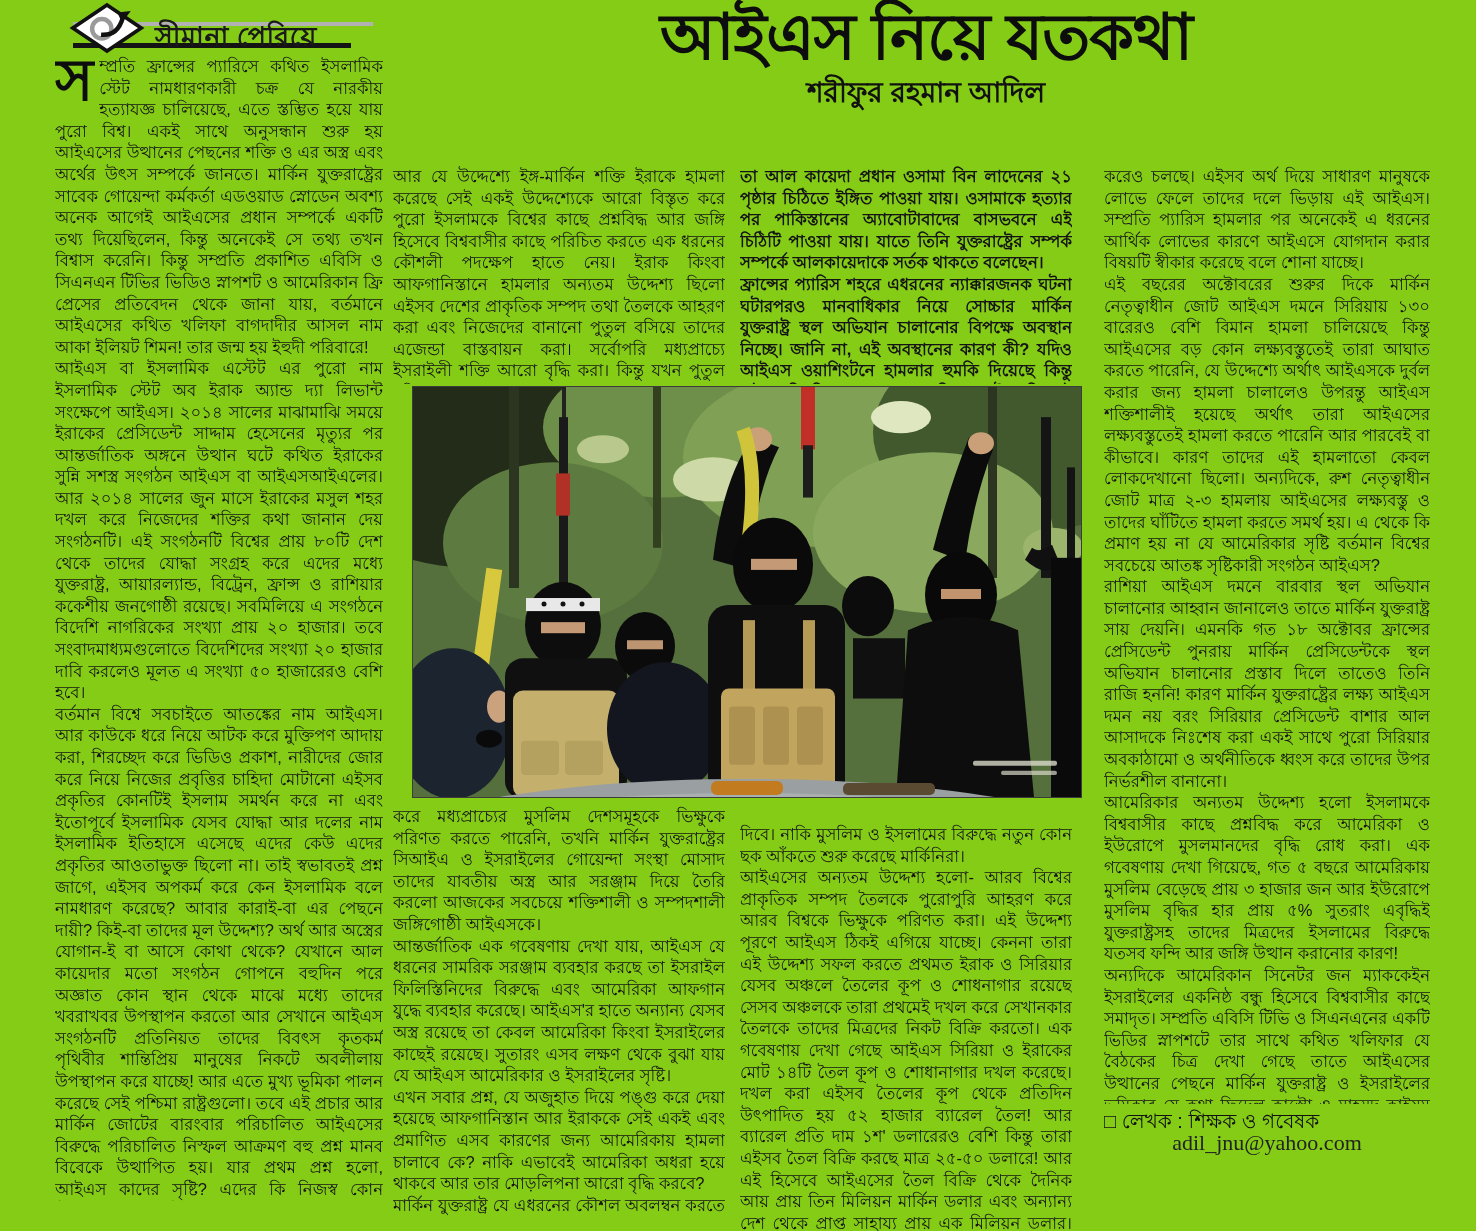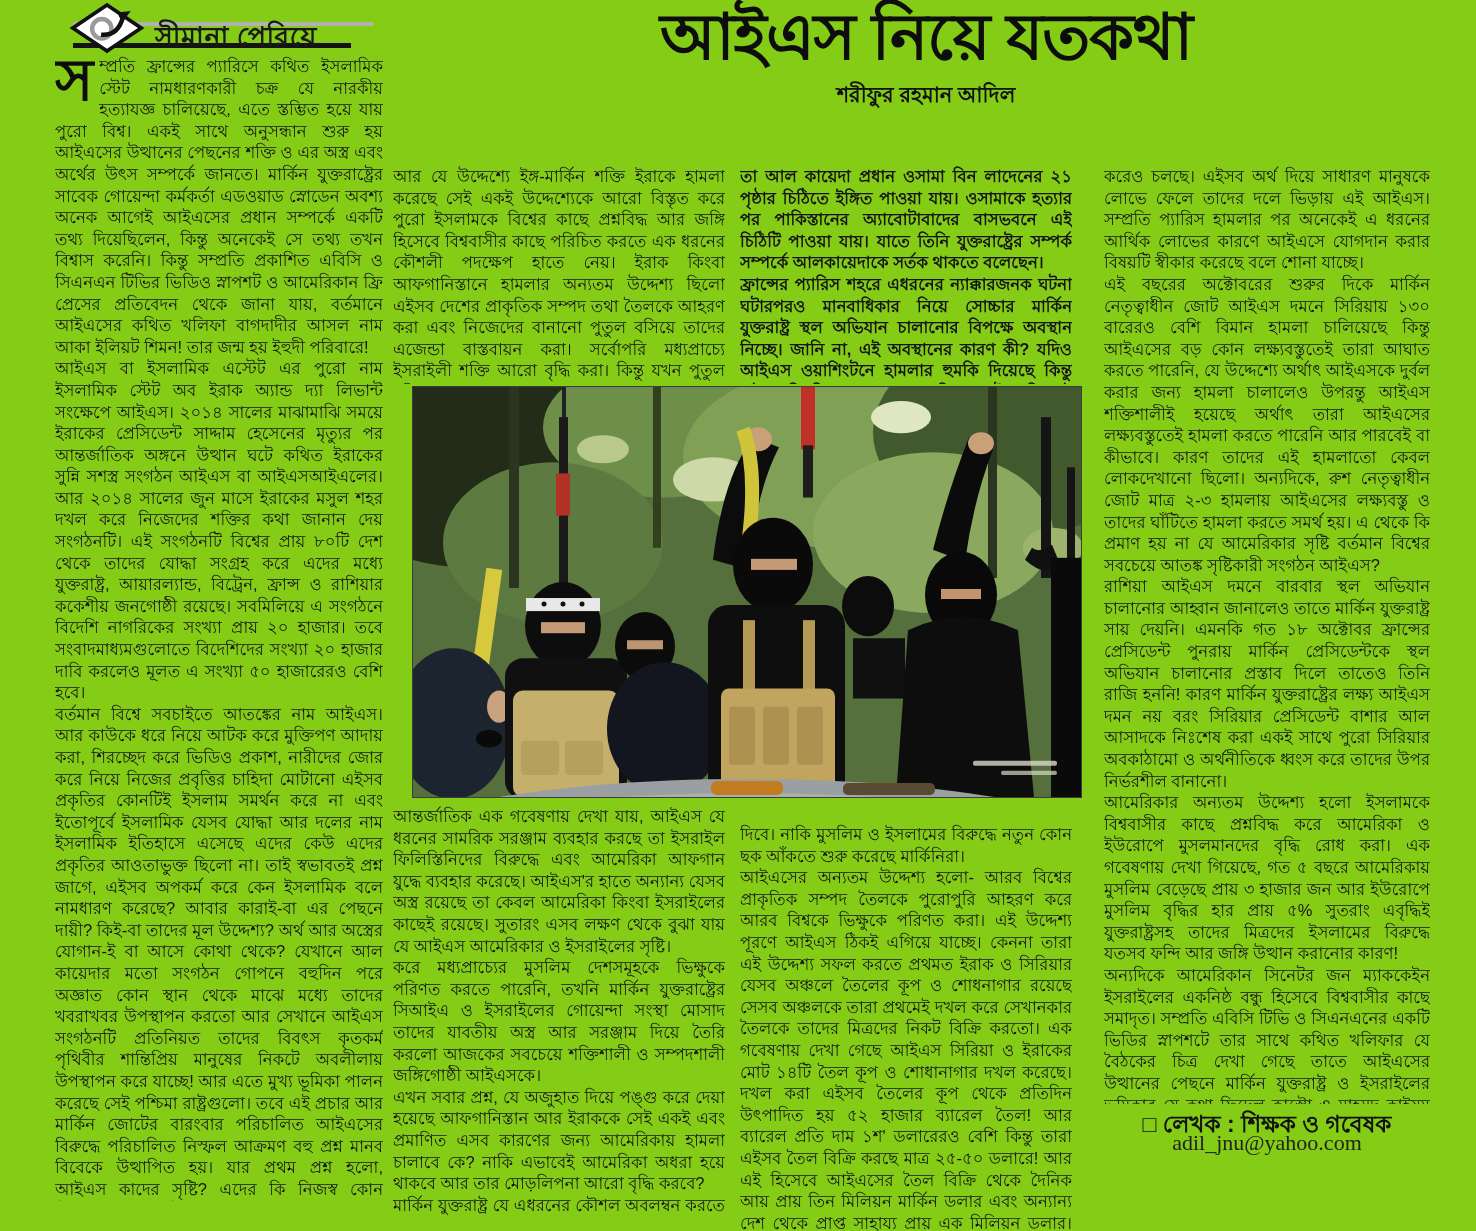--- a/index.html
+++ b/index.html
@@ -20,21 +20,21 @@
     position:absolute;left:100px;top:14px;
     font-size:27px;font-weight:bold;letter-spacing:.5px;color:#1a1a1a;
     white-space:nowrap;
   }
   
   .headline-wrap{position:absolute;left:420px;top:4px;width:1012px;text-align:center;}
   .headline-wrap h1{
     margin:0;font-size:64px;line-height:1.05;font-weight:800;color:#0d0d0d;
     letter-spacing:-1px;
   }
-  .byline{margin-top:8px;font-size:21px;font-weight:bold;color:#111;}
+  .byline{font-size:28px;font-weight:bold;color:#111;}
   
   .col{
     position:absolute;
     font-size:16.5px;line-height:21.6px;text-align:justify;
     overflow:hidden;
   }
   .col p{margin:0;}
   .dropcap{
     float:left;
     font-size:58px;line-height:44px;
@@ -50,21 +50,21 @@
   .col4{left:1104px;top:166px;width:326px;height:938px;}
   
   .photo{
     position:absolute;left:412px;top:386px;width:668px;height:410px;
     margin:0;border:1px solid #3c3c3c;background:#55703c;
   }
   .photo svg{display:block;width:100%;height:100%;}
   
   .author-note{
     position:absolute;left:1104px;top:1106px;width:326px;
-    text-align:center;font-size:23px;font-weight:bold;color:#111;
+    text-align:left;font-size:20px;font-weight:normal;color:#111;
   }
   .author-email{
     position:absolute;left:1104px;top:1130px;width:326px;
     text-align:center;
     font-family:"Liberation Serif","DejaVu Serif",serif;
     font-size:22px;color:#222;
   }
 </style>
 </head>
 <body>
@@ -180,22 +180,22 @@
       <ellipse cx="334" cy="466" rx="370" ry="62" fill="#aab0b2"></ellipse>
       <rect x="298" y="392" width="72" height="14" rx="6" fill="#c27b1e"></rect>
       <rect x="430" y="394" width="92" height="12" rx="5" fill="#5a4a32"></rect>
 
       <rect x="560" y="372" width="84" height="5" rx="2" fill="#d8d8c8" opacity="0.8"></rect>
       <rect x="588" y="382" width="56" height="4" rx="2" fill="#d8d8c8" opacity="0.7"></rect>
     </svg>
   </figure>
 
   <div class="col col2bot">
+    <p>করে মধ্যপ্রাচ্যের মুসলিম দেশসমূহকে ভিক্ষুকে পরিণত করতে পারেনি, তখনি মার্কিন যুক্তরাষ্ট্রের সিআইএ ও ইসরাইলের গোয়েন্দা সংস্থা মোসাদ তাদের যাবতীয় অস্ত্র আর সরঞ্জাম দিয়ে তৈরি করলো আজকের সবচেয়ে শক্তিশালী ও সম্পদশালী জঙ্গিগোষ্ঠী আইএসকে।</p>
     <p>আন্তর্জাতিক এক গবেষণায় দেখা যায়, আইএস যে ধরনের সামরিক সরঞ্জাম ব্যবহার করছে তা ইসরাইল ফিলিস্তিনিদের বিরুদ্ধে এবং আমেরিকা আফগান যুদ্ধে ব্যবহার করেছে। আইএস'র হাতে অন্যান্য যেসব অস্ত্র রয়েছে তা কেবল আমেরিকা কিংবা ইসরাইলের কাছেই রয়েছে। সুতারং এসব লক্ষণ থেকে বুঝা যায় যে আইএস আমেরিকার ও ইসরাইলের সৃষ্টি।</p>
-    <p>করে মধ্যপ্রাচ্যের মুসলিম দেশসমূহকে ভিক্ষুকে পরিণত করতে পারেনি, তখনি মার্কিন যুক্তরাষ্ট্রের সিআইএ ও ইসরাইলের গোয়েন্দা সংস্থা মোসাদ তাদের যাবতীয় অস্ত্র আর সরঞ্জাম দিয়ে তৈরি করলো আজকের সবচেয়ে শক্তিশালী ও সম্পদশালী জঙ্গিগোষ্ঠী আইএসকে।</p>
     <p>এখন সবার প্রশ্ন, যে অজুহাত দিয়ে পঙ্গু করে দেয়া হয়েছে আফগানিস্তান আর ইরাককে সেই একই এবং প্রমাণিত এসব কারণের জন্য আমেরিকায় হামলা চালাবে কে? নাকি এভাবেই আমেরিকা অধরা হয়ে থাকবে আর তার মোড়লিপনা আরো বৃদ্ধি করবে?</p>
     <p>মার্কিন যুক্তরাষ্ট্র যে এধরনের কৌশল অবলম্বন করতে পারে</p>
   </div>
 
   <div class="col col3bot">
     <p>দিবে। নাকি মুসলিম ও ইসলামের বিরুদ্ধে নতুন কোন ছক আঁকতে শুরু করেছে মার্কিনিরা।</p>
     <p>আইএসের অন্যতম উদ্দেশ্য হলো- আরব বিশ্বের প্রাকৃতিক সম্পদ তৈলকে পুরোপুরি আহরণ করে আরব বিশ্বকে ভিক্ষুকে পরিণত করা। এই উদ্দেশ্য পূরণে আইএস ঠিকই এগিয়ে যাচ্ছে। কেননা তারা এই উদ্দেশ্য সফল করতে প্রথমত ইরাক ও সিরিয়ার যেসব অঞ্চলে তৈলের কূপ ও শোধনাগার রয়েছে সেসব অঞ্চলকে তারা প্রথমেই দখল করে সেখানকার তৈলকে তাদের মিত্রদের নিকট বিক্রি করতো। এক গবেষণায় দেখা গেছে আইএস সিরিয়া ও ইরাকের মোট ১৪টি তৈল কূপ ও শোধানাগার দখল করেছে। দখল করা এইসব তৈলের কূপ থেকে প্রতিদিন উৎপাদিত হয় ৫২ হাজার ব্যারেল তৈল! আর ব্যারেল প্রতি দাম ১শ' ডলারেরও বেশি কিন্তু তারা এইসব তৈল বিক্রি করছে মাত্র ২৫-৫০ ডলারে!  আর এই হিসেবে আইএসের তৈল বিক্রি থেকে দৈনিক আয় প্রায় তিন মিলিয়ন মার্কিন ডলার এবং অন্যান্য দেশ থেকে প্রাপ্ত সাহায্য প্রায় এক মিলিয়ন ডলার। ইরাক আফগানিস্থান ও সিরিয়ার প্রত্নতাত্ত্বিক বিভিন্ন নির্দশাবলী বিক্রি করে তারা প্রচুর পরিমাণ টাকা উপার্জন</p>
   </div>
 
   <div class="col col4">

